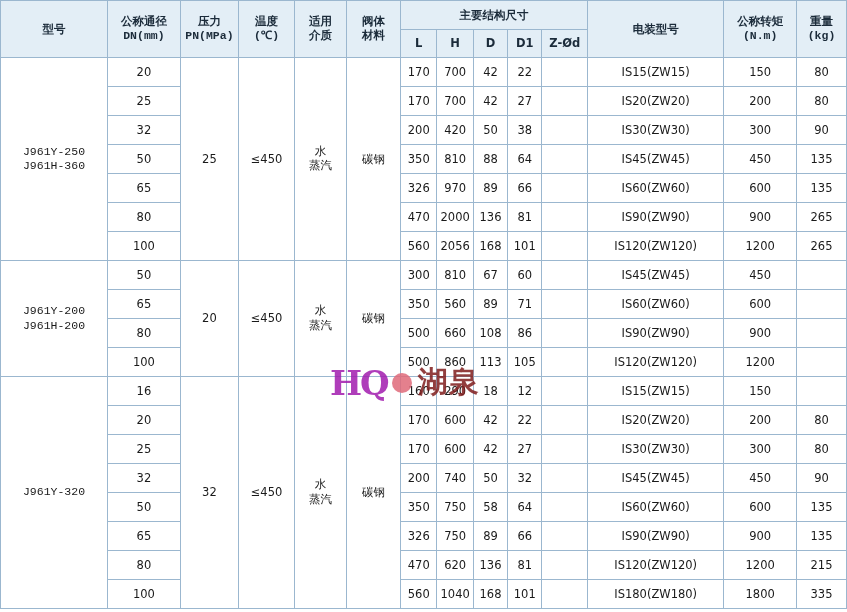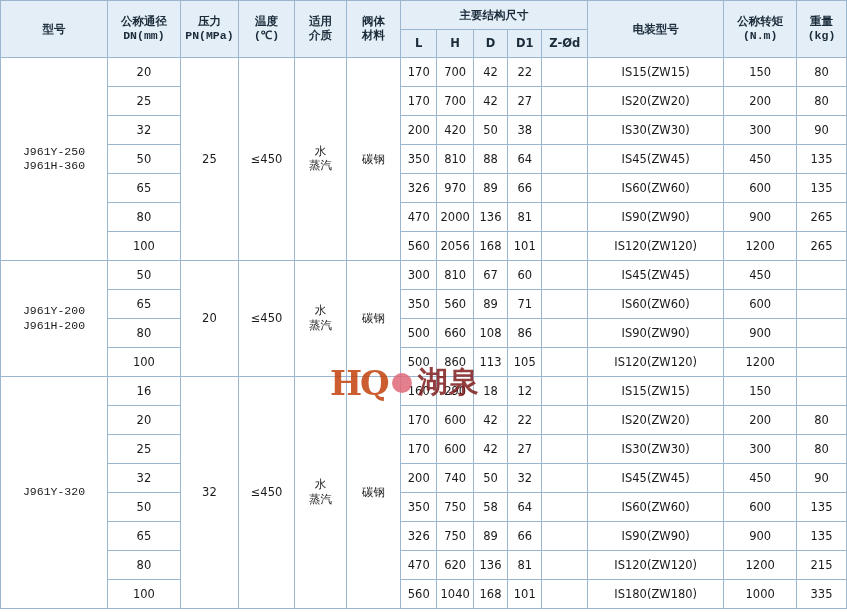--- a/index.html
+++ b/index.html
@@ -73,21 +73,21 @@
     top: 362px;
     display: flex;
     align-items: center;
     gap: 4px;
     opacity: 0.85;
     pointer-events: none;
   }
   .wm-hq {
     font-size: 34px;
     font-weight: bold;
-    color: #c2410c;
+    color: #a21caf;
     letter-spacing: -2px;
     font-family: "DejaVu Serif", "Liberation Serif", serif;
   }
   .wm-cn {
     font-size: 30px;
     font-weight: bold;
     color: #7f1d1d;
     letter-spacing: 1px;
   }
   .wm-badge {
@@ -393,21 +393,21 @@
         <td>215</td>
       </tr>
       <tr>
         <td>100</td>
         <td>560</td>
         <td>1040</td>
         <td>168</td>
         <td>101</td>
         <td></td>
         <td>IS180(ZW180)</td>
-        <td>1000</td>
+        <td>1800</td>
         <td>335</td>
       </tr>
     </tbody>
 </table>
 
 <div class="watermark">
   <span class="wm-hq">HQ</span>
   <span class="wm-badge"></span>
   <span class="wm-cn">湖泉</span>
 </div>

